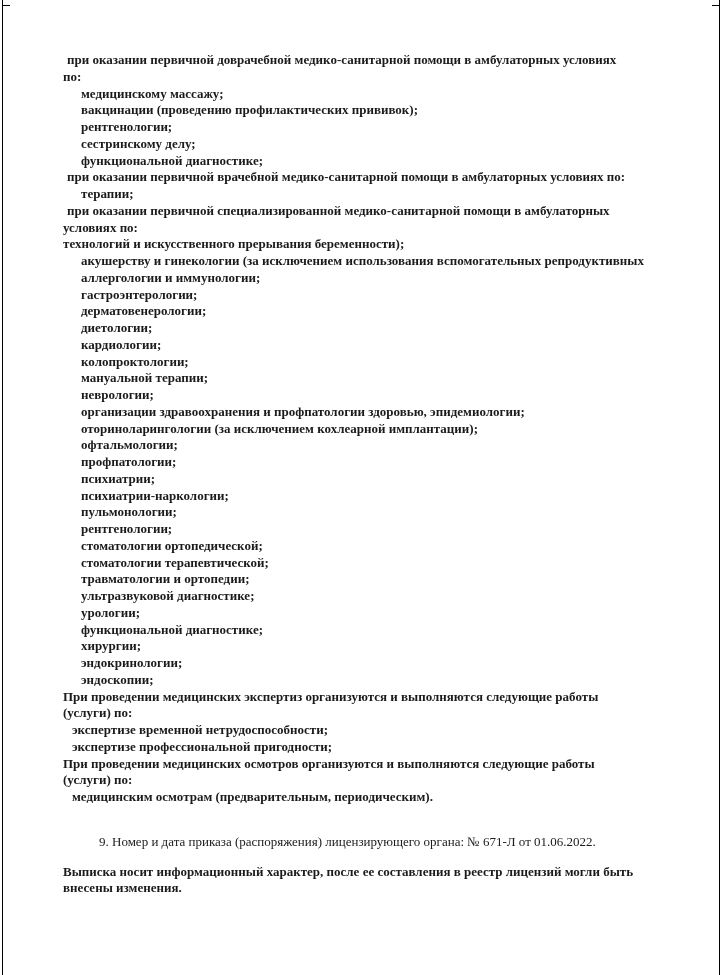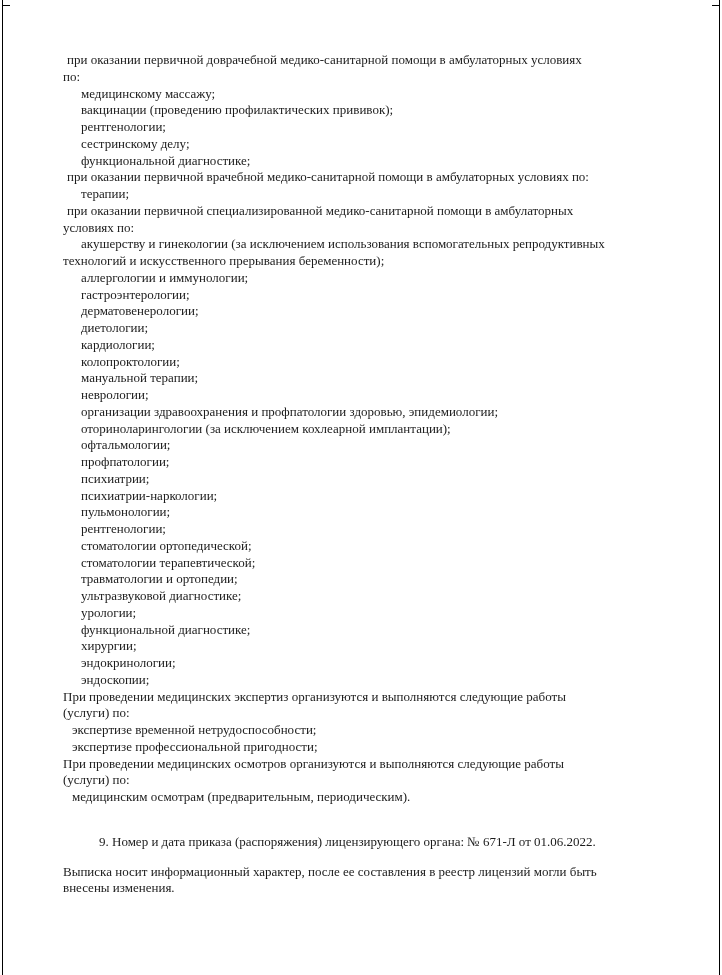--- a/index.html
+++ b/index.html
@@ -19,21 +19,21 @@
   .tick-tr { right: 2px; top: 5px; width: 8px; height: 1px; }
 
   .doc {
     position: absolute;
     left: 63px;
     top: 52px;
     width: 600px;
     font-size: 13px;
     line-height: 16.75px;
   }
-  .line { white-space: nowrap; }
+  .line { white-space: nowrap; font-weight: bold; }
   .ind-0 { padding-left: 0; }
   .ind-1 { padding-left: 4px; }
   .ind-2 { padding-left: 9px; }
   .ind-3 { padding-left: 18px; }
 
   .order-line { margin-top: 28px; white-space: nowrap; margin-left: 36px; }
   .disclaimer { margin-top: 13px; }
 </style>
 </head>
 <body>
@@ -49,22 +49,22 @@
       <div class="line ind-0">по:</div>
       <div class="line ind-3">медицинскому массажу;</div>
       <div class="line ind-3">вакцинации (проведению профилактических прививок);</div>
       <div class="line ind-3">рентгенологии;</div>
       <div class="line ind-3">сестринскому делу;</div>
       <div class="line ind-3">функциональной диагностике;</div>
       <div class="line ind-1">при оказании первичной врачебной медико-санитарной помощи в амбулаторных условиях по:</div>
       <div class="line ind-3">терапии;</div>
       <div class="line ind-1">при оказании первичной специализированной медико-санитарной помощи в амбулаторных</div>
       <div class="line ind-0">условиях по:</div>
+      <div class="line ind-0">технологий и искусственного прерывания беременности);</div>
       <div class="line ind-3">акушерству и гинекологии (за исключением использования вспомогательных репродуктивных</div>
-      <div class="line ind-0">технологий и искусственного прерывания беременности);</div>
       <div class="line ind-3">аллергологии и иммунологии;</div>
       <div class="line ind-3">гастроэнтерологии;</div>
       <div class="line ind-3">дерматовенерологии;</div>
       <div class="line ind-3">диетологии;</div>
       <div class="line ind-3">кардиологии;</div>
       <div class="line ind-3">колопроктологии;</div>
       <div class="line ind-3">мануальной терапии;</div>
       <div class="line ind-3">неврологии;</div>
       <div class="line ind-3">организации здравоохранения и профпатологии здоровью, эпидемиологии;</div>
       <div class="line ind-3">оториноларингологии (за исключением кохлеарной имплантации);</div>

